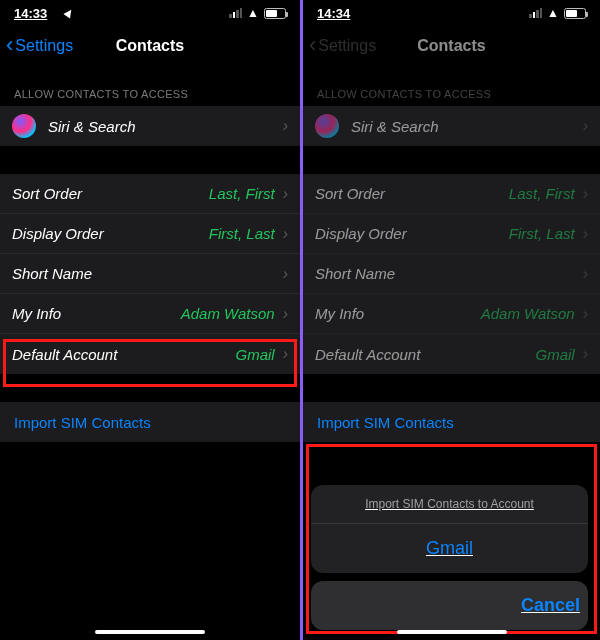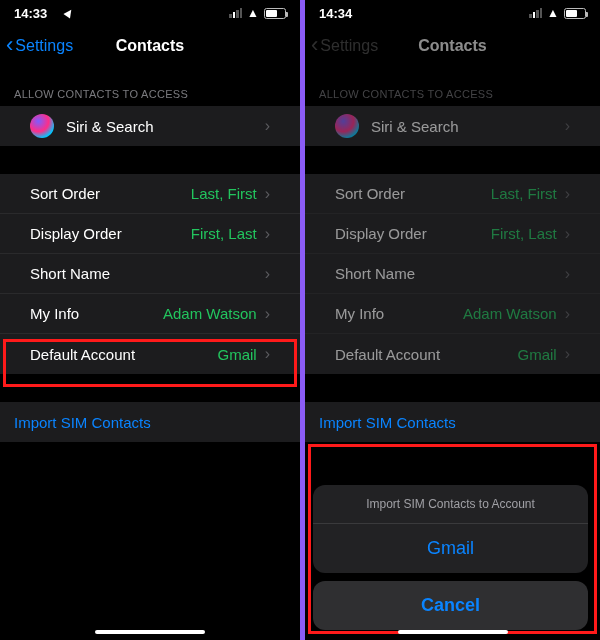--- a/index.html
+++ b/index.html
@@ -1,58 +1,58 @@
 <!DOCTYPE html>
 <html><head>
 <meta charset="utf-8">
 <style>
   * { box-sizing: border-box; margin: 0; padding: 0; font-family: -apple-system, "Helvetica Neue", Arial, sans-serif; }
   body { background:#111; width:600px; height:640px; overflow:hidden; display:flex; }
   .phone { width:300px; height:640px; background:#000; position:relative; color:#fff; display:flex; flex-direction:column; }
-  .phone + .phone { border-left:5px solid #8b5cf6; }
+  .phone + .phone { border-left:3px solid #8b5cf6; }
   .statusbar { height:26px; display:flex; align-items:center; justify-content:space-between; padding:0 14px; font-size:13px; font-weight:600; }
   .sb-right { display:flex; align-items:center; gap:5px; }
-  .sb-left { display:flex; align-items:center; gap:18px; }
+  .sb-left { display:flex; align-items:center; gap:18px;text-decoration:underline; }
   .loc { width:0;height:0;border-left:4px solid transparent;border-right:4px solid transparent;border-bottom:8px solid #fff; transform:rotate(35deg); }
   .signal { display:flex; align-items:flex-end; gap:1px; }
   .signal span { width:2.5px; background:#555; display:block; }
   .signal span.on { background:#fff; }
   .signal span:nth-child(1){height:4px}.signal span:nth-child(2){height:6px}.signal span:nth-child(3){height:8px}.signal span:nth-child(4){height:10px}
   .wifiglyph{font-size:12px;line-height:1;}
   .battery { width:22px;height:11px;border:1px solid #bbb;border-radius:2.5px;position:relative; }
   .battery::after{content:"";position:absolute;right:-3px;top:3px;width:2px;height:5px;background:#bbb;border-radius:0 1px 1px 0;}
   .battery .fill{position:absolute;left:1px;top:1px;bottom:1px;width:55%;background:#fff;border-radius:1px;}
   .navbar { height:40px; display:flex; align-items:center; justify-content:center; position:relative; }
   .back { position:absolute; left:6px; display:flex; align-items:center; gap:2px; font-size:16px; }
   .back.active { color:#0a84ff; }
   .back.dim { color:#555; }
   .chev { font-size:22px; line-height:1; font-weight:300; margin-top:-2px;}
   .title { font-size:16px; font-weight:600; }
   .content { flex:1; overflow:hidden; }
   .section-hdr { font-size:11px; letter-spacing:0.3px; color:#7a7a7e; padding:22px 14px 6px; text-transform:uppercase; }
   .dimpanel .section-hdr, .dimpanel .row, .dimpanel .title, .dimpanel .back { opacity:0.55; }
   .group { background:#1c1c1e; }
-  .row { height:40px; display:flex; align-items:center; padding:0 30px; font-size:15px; border-bottom:0.5px solid #2a2a2c; position:relative; }
+  .row { height:40px; display:flex; align-items:center; padding:0 12px; font-size:15px; border-bottom:0.5px solid #2a2a2c; position:relative;font-style:italic; }
   .row:last-child{border-bottom:none;}
   .row .label { flex:1; color:#fff; }
   .row .val { color:#22c55e; font-size:15px; }
   .row .disclosure { color:#5a5a5e; font-size:16px; margin-left:8px; font-weight:300;}
   .siri { width:24px;height:24px;border-radius:50%;background:radial-gradient(circle at 35% 30%, #7d5cff 0%, #ff2d88 45%, #00c8ff 75%, #1d1036 100%); margin-right:12px; flex-shrink:0;}
   .gap { height:28px; }
   .linkrow { background:#1c1c1e; height:40px; display:flex; align-items:center; padding:0 14px; }
   .linkrow span { color:#0a84ff; font-size:15px; }
   .highlight { position:absolute; border:3px solid #ff1a1a; pointer-events:none; }
   .homebar { position:absolute; bottom:6px; left:50%; transform:translateX(-50%); width:110px; height:4px; background:#fff; border-radius:3px; }
   
-  .sheet-wrap { position:absolute; left:8px; right:12px; bottom:10px; }
+  .sheet-wrap { position:absolute; left:8px; right:12px; bottom:10px;text-decoration:underline; }
   .sheet-group { background:#2b2b2dcc; backdrop-filter:blur(8px); border-radius:12px; overflow:hidden; }
   .sheet-hdr { text-align:center; font-size:12px; color:#a0a0a5; padding:12px 8px; border-bottom:0.5px solid #3a3a3c;}
   .sheet-btn { text-align:center; font-size:18px; color:#0a84ff; padding:14px 8px; border-bottom:0.5px solid #3a3a3c;}
   .sheet-btn:last-child{border-bottom:none;}
-  .sheet-cancel { margin-top:8px; background:#2f2f31; border-radius:12px; text-align:center; font-size:18px; font-weight:600; color:#0a84ff; padding:14px 8px;}
+  .sheet-cancel { margin-top:8px; background:#2f2f31; border-radius:12px; text-align:right; font-size:18px; font-weight:600; color:#0a84ff; padding:14px 8px;}
 </style>
 </head>
 <body>
 
 <div class="phone">
   <div class="statusbar">
     <div class="sb-left">
       <span>14:33</span>
       <span class="loc"></span>
     </div>

